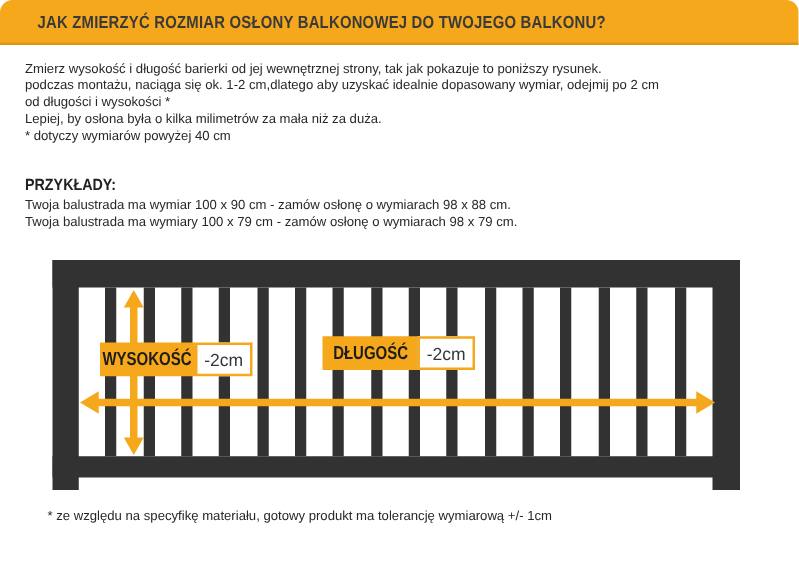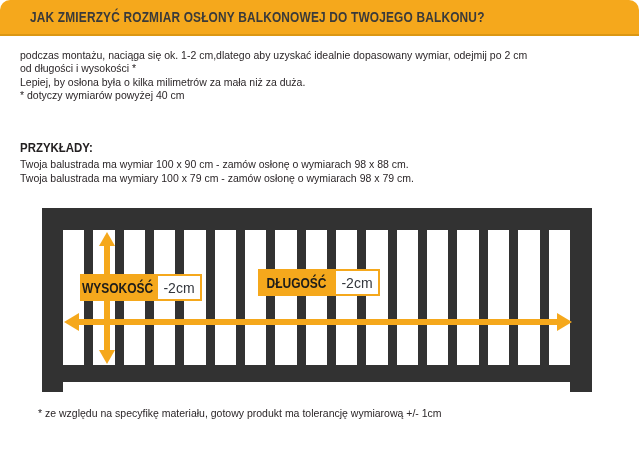--- a/index.html
+++ b/index.html
@@ -90,20 +90,21 @@
 </head>
 <body>
 
 <div id="page">
 
   <div id="header">
     <div class="title">JAK ZMIERZYĆ ROZMIAR OSŁONY BALKONOWEJ DO TWOJEGO BALKONU?</div>
   </div>
 
   <div id="intro" class="bodytext">
+    <div>Zmierz wysokość i długość barierki od jej wewnętrznej strony, tak jak pokazuje to poniższy rysunek.</div>
     <div>podczas montażu, naciąga się ok. 1-2 cm,dlatego aby uzyskać idealnie dopasowany wymiar, odejmij po 2 cm</div>
     <div>od długości i wysokości *</div>
     <div>Lepiej, by osłona była o kilka milimetrów za mała niż za duża.</div>
     <div>* dotyczy wymiarów powyżej 40 cm</div>
   </div>
 
   <div id="examples-heading">PRZYKŁADY:</div>
   <div id="examples" class="bodytext">
     <div>Twoja balustrada ma wymiar 100 x 90 cm - zamów osłonę o wymiarach 98 x 88 cm.</div>
     <div>Twoja balustrada ma wymiary 100 x 79 cm - zamów osłonę o wymiarach 98 x 79 cm.</div>

